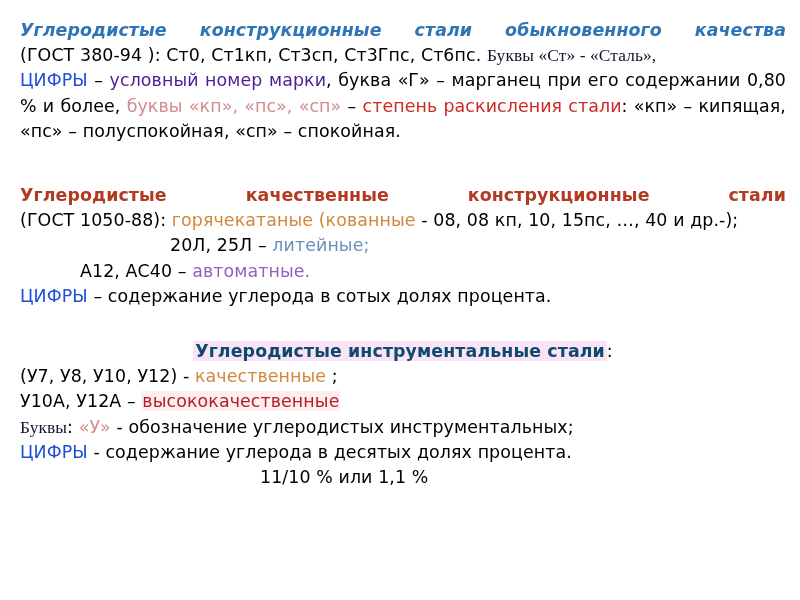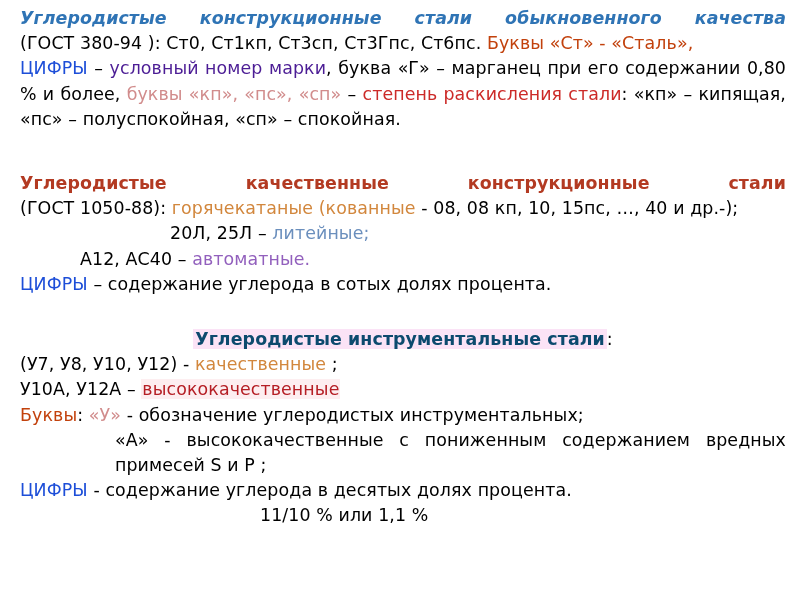--- a/index.html
+++ b/index.html
@@ -12,21 +12,21 @@
     height: 600px;
     background: #ffffff;
     font-family: "DejaVu Sans", "Liberation Sans", sans-serif;
     overflow: hidden;
   }
   .slide {
     position: relative;
     width: 800px;
     height: 531px;
     box-sizing: border-box;
-    padding: 4px 14px 0 20px;
+    padding: 16px 14px 0 20px;
     background: #ffffff;
   }
 
   .block {
     display: block;
   }
   .para {
     font-size: 17.4px;
     line-height: 25.2px;
     color: #22303f;
@@ -50,21 +50,22 @@
     font-weight: bold;
     margin-top: 39px;
   }
   .c-heading-magenta {
     color: #0c4a6e;
     font-weight: bold;
     background: #fbe3f6;
     padding: 0 2px;
   }
   .c-maroon {
-    color: #c2410c;
+    color: #0f172a;
+    font-family: Liberation Serif, serif;
   }
   .c-crimson {
     color: #1d4ed8;
   }
   .c-red {
     color: #cc2a28;
   }
   .c-rose {
     color: #d18c8c;
   }
@@ -134,21 +135,20 @@
 
   <div class="block group-3">
     <p class="para center"><span class="c-heading-magenta">Углеродистые инструментальные стали</span><span class="c-body">:</span></p>
 
     <p class="para nojust"><span class="c-body">(У7, У8, У10, У12) -  </span><span class="c-orange">качественные</span><span class="c-body"> ;</span></p>
 
     <p class="para nojust"><span class="c-body">У10А,  У12А – </span><span class="c-darkred-hl">высококачественные</span></p>
 
     <p class="para nojust"><span class="c-maroon">Буквы</span><span class="c-body">:  </span><span class="c-rose">«У»</span><span class="c-body"> - обозначение углеродистых инструментальных;</span></p>
 
-    <p class="para indent-3"><span class="c-body">«А»  -  высококачественные  с  пониженным  содержанием вредных примесей  S  и  P ;</span></p>
 
     <p class="para"><span class="c-crimson">ЦИФРЫ</span><span class="c-body justify-line">   -   содержание  углерода  в  десятых  долях  процента.</span></p>
 
 
     <p class="para nojust indent-4"><span class="c-body">11/10 %  или  1,1 %</span></p>
   </div>
 
 </div>
 
 </body></html>

